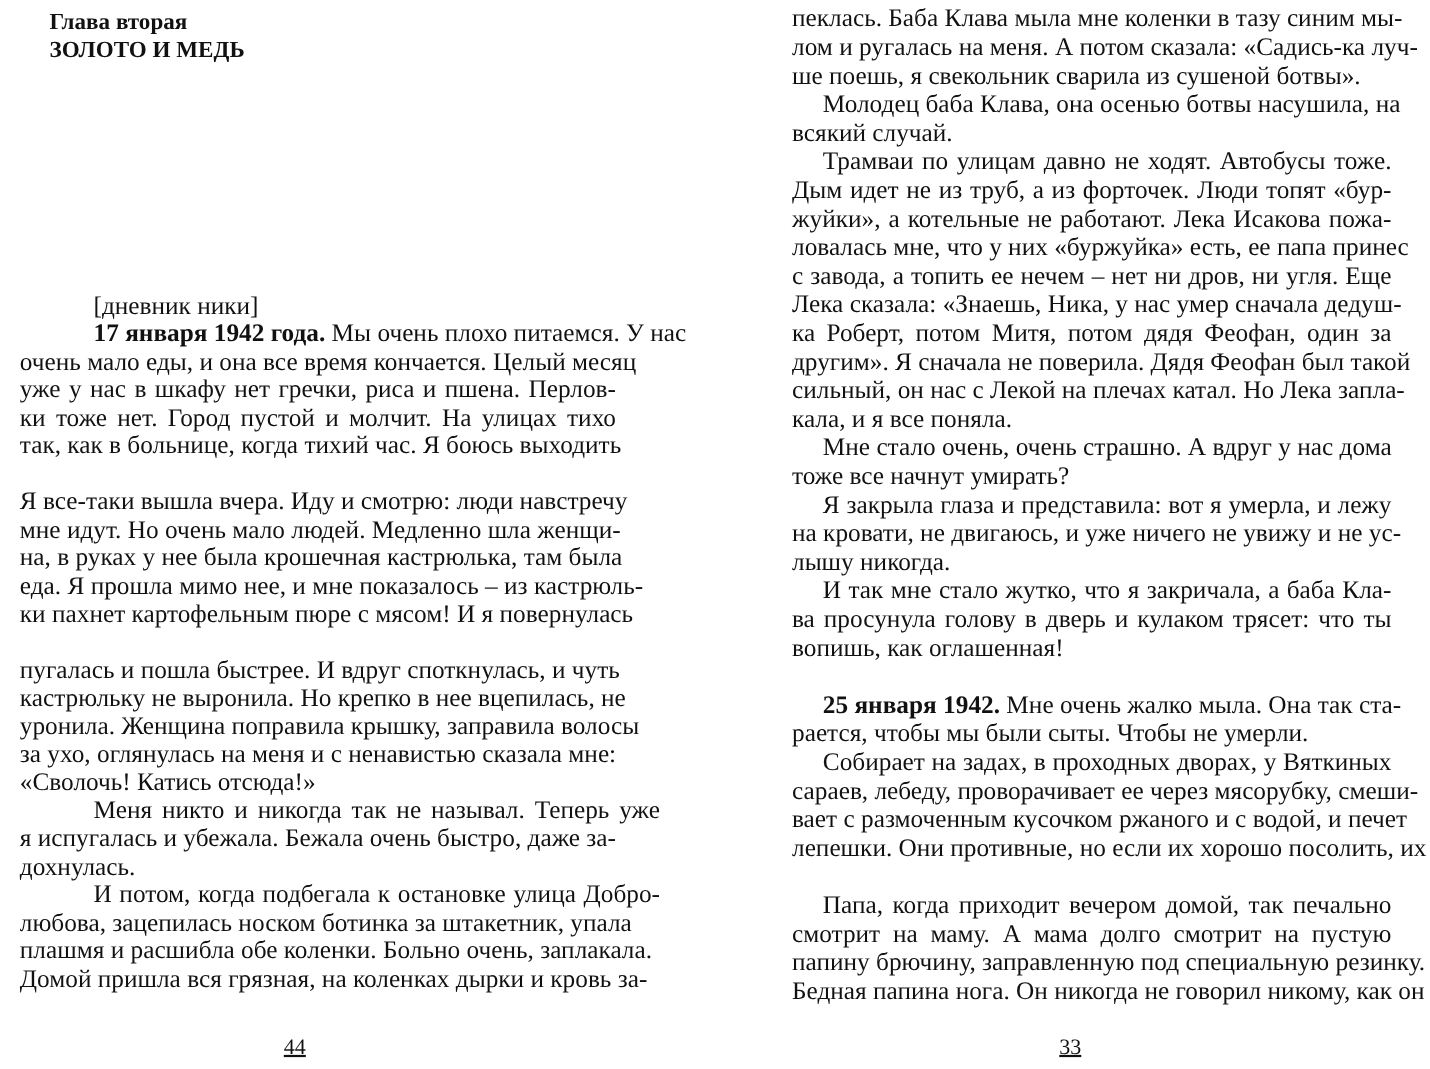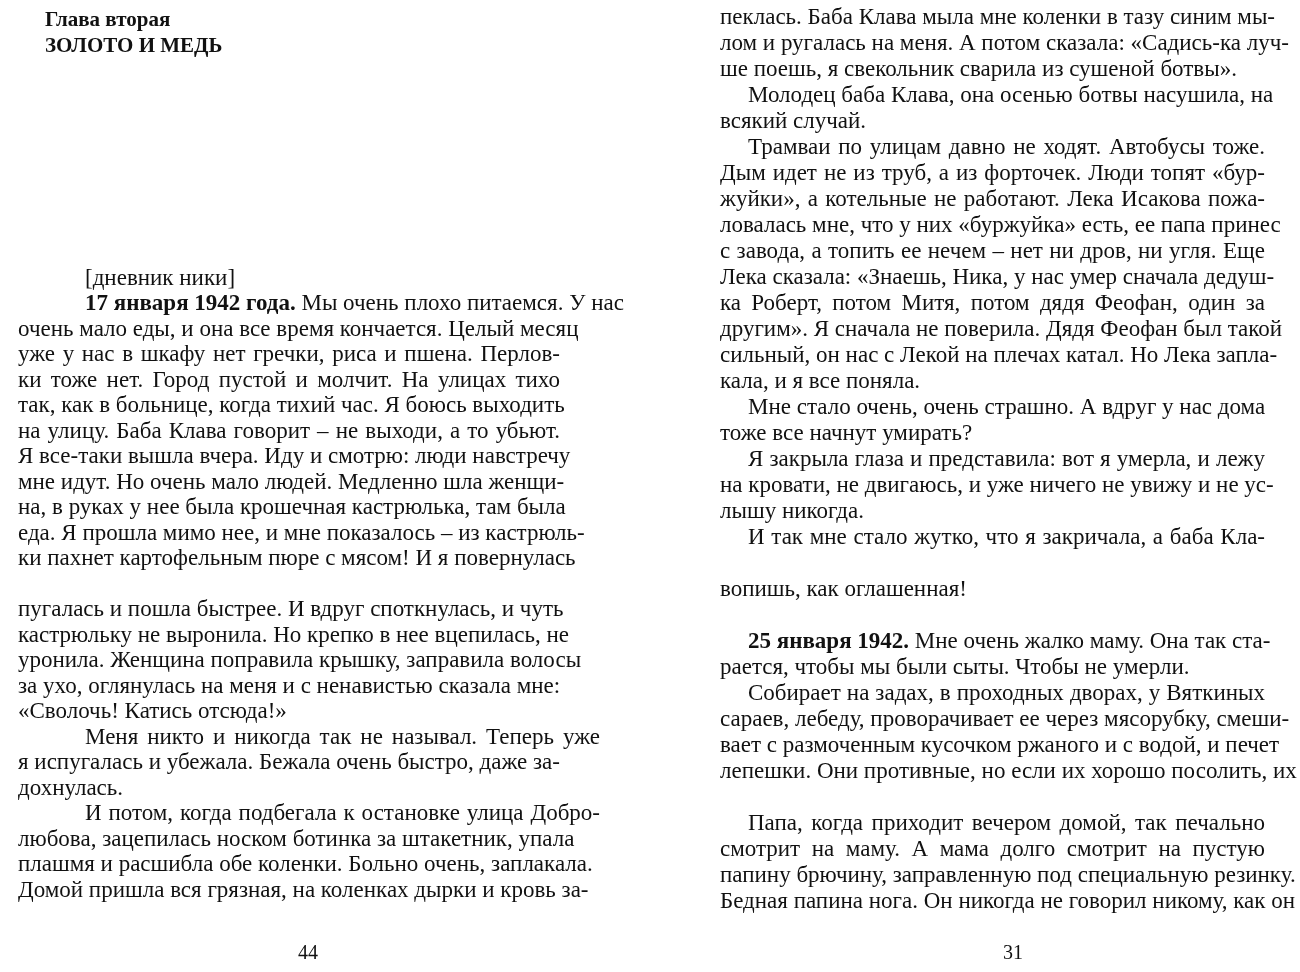--- a/index.html
+++ b/index.html
@@ -11,38 +11,37 @@
     .chapter-label { position: absolute; left: 45px; top: 6px; font-weight: bold; font-size: 21px; line-height: 26px; }
     .chapter-title { position: absolute; left: 45px; top: 32px; font-weight: bold; font-size: 21px; line-height: 26px; }
     .line { position: absolute; font-size: 23px; line-height: 25px; white-space: nowrap; }
     .line.just { text-align: justify; text-align-last: justify; }
     .line b { font-weight: bold; }
     #page-left .line { left: 18px; width: 542px; }
     #page-left .line.indent { left: 53px; width: 515px; margin-left: 32px; }
     #page-right .line { left: 70px; width: 545px; }
     #page-right .line.indent { left: 98px; width: 517px; }
     .line.noj { text-align: left; text-align-last: left; }
-    .page-number { position: absolute; top: 940px; font-size: 20px; line-height: 24px; width: 60px; text-align: right; font-style: normal; }
+    .page-number { position: absolute; top: 940px; font-size: 20px; line-height: 24px; width: 60px; text-align: left; font-style: normal; text-decoration: underline; }
     #page-left .page-number { left: 258px; }
     #page-right .page-number { left: 313px; }
   </style>
 </head>
 <body>
 
 <div class="page" id="page-left">
   <div class="chapter-label">Глава вторая</div>
   <div class="chapter-title">ЗОЛОТО И МЕДЬ</div>
 
   <div class="line indent noj" style="top:265px">[дневник ники]</div>
   <div class="line indent just" style="top:290px"><b>17 января 1942 года.</b><span> Мы очень плохо питаемся. У нас</span></div>
   <div class="line just" style="top:316px">очень мало еды, и она все время кончается. Целый месяц</div>
   <div class="line just" style="top:341px">уже у нас в шкафу нет гречки, риса и пшена. Перлов-</div>
   <div class="line just" style="top:367px">ки тоже нет. Город пустой и молчит. На улицах тихо</div>
   <div class="line just" style="top:392px">так, как в больнице, когда тихий час. Я боюсь выходить</div>
-  <div class="line just" style="top:418px">на улицу. Баба Клава говорит – не выходи, а то убьют.</div>
   <div class="line just" style="top:443px">Я все-таки вышла вчера. Иду и смотрю: люди навстречу</div>
   <div class="line just" style="top:469px">мне идут. Но очень мало людей. Медленно шла женщи-</div>
   <div class="line just" style="top:494px">на, в руках у нее была крошечная кастрюлька, там была</div>
   <div class="line just" style="top:520px">еда. Я прошла мимо нее, и мне показалось – из кастрюль-</div>
   <div class="line just" style="top:545px">ки пахнет картофельным пюре с мясом! И я повернулась</div>
   <div class="line just" style="top:596px">пугалась и пошла быстрее. И вдруг споткнулась, и чуть</div>
   <div class="line just" style="top:622px">кастрюльку не выронила. Но крепко в нее вцепилась, не</div>
   <div class="line just" style="top:647px">уронила. Женщина поправила крышку, заправила волосы</div>
   <div class="line just" style="top:673px">за ухо, оглянулась на меня и с ненавистью сказала мне:</div>
   <div class="line noj" style="top:698px">«Сволочь! Катись отсюда!»</div>
@@ -72,27 +71,28 @@
   <div class="line just" style="top:290px">ка Роберт, потом Митя, потом дядя Феофан, один за</div>
   <div class="line just" style="top:316px">другим». Я сначала не поверила. Дядя Феофан был такой</div>
   <div class="line just" style="top:342px">сильный, он нас с Лекой на плечах катал. Но Лека запла-</div>
   <div class="line noj" style="top:368px">кала, и я все поняла.</div>
   <div class="line indent just" style="top:394px">Мне стало очень, очень страшно. А вдруг у нас дома</div>
   <div class="line noj" style="top:420px">тоже все начнут умирать?</div>
   <div class="line indent just" style="top:446px">Я закрыла глаза и представила: вот я умерла, и лежу</div>
   <div class="line just" style="top:472px">на кровати, не двигаюсь, и уже ничего не увижу и не ус-</div>
   <div class="line noj" style="top:498px">лышу никогда.</div>
   <div class="line indent just" style="top:524px">И так мне стало жутко, что я закричала, а баба Кла-</div>
+  <div class="line just" style="top:550px">ва просунула голову в дверь и кулаком трясет: что ты</div>
   <div class="line noj" style="top:576px">вопишь, как оглашенная!</div>
 
-  <div class="line indent just" style="top:628px"><b>25 января 1942.</b><span> Мне очень жалко маму. Она так ста-</span></div>
+  <div class="line indent just" style="top:628px"><b>25 января 1942.</b><span> Мне очень жалко мыла. Она так ста-</span></div>
   <div class="line noj" style="top:654px">рается, чтобы мы были сыты. Чтобы не умерли.</div>
   <div class="line indent just" style="top:680px">Собирает на задах, в проходных дворах, у Вяткиных</div>
   <div class="line just" style="top:706px">сараев, лебеду, проворачивает ее через мясорубку, смеши-</div>
   <div class="line just" style="top:732px">вает с размоченным кусочком ржаного и с водой, и печет</div>
   <div class="line just" style="top:758px">лепешки. Они противные, но если их хорошо посолить, их</div>
   <div class="line indent just" style="top:810px">Папа, когда приходит вечером домой, так печально</div>
   <div class="line just" style="top:836px">смотрит на маму. А мама долго смотрит на пустую</div>
   <div class="line just" style="top:862px">папину брючину, заправленную под специальную резинку.</div>
   <div class="line just" style="top:888px">Бедная папина нога. Он никогда не говорил никому, как он</div>
 
-  <div class="page-number">31</div>
+  <div class="page-number">33</div>
 </div>
 
 </body></html>

